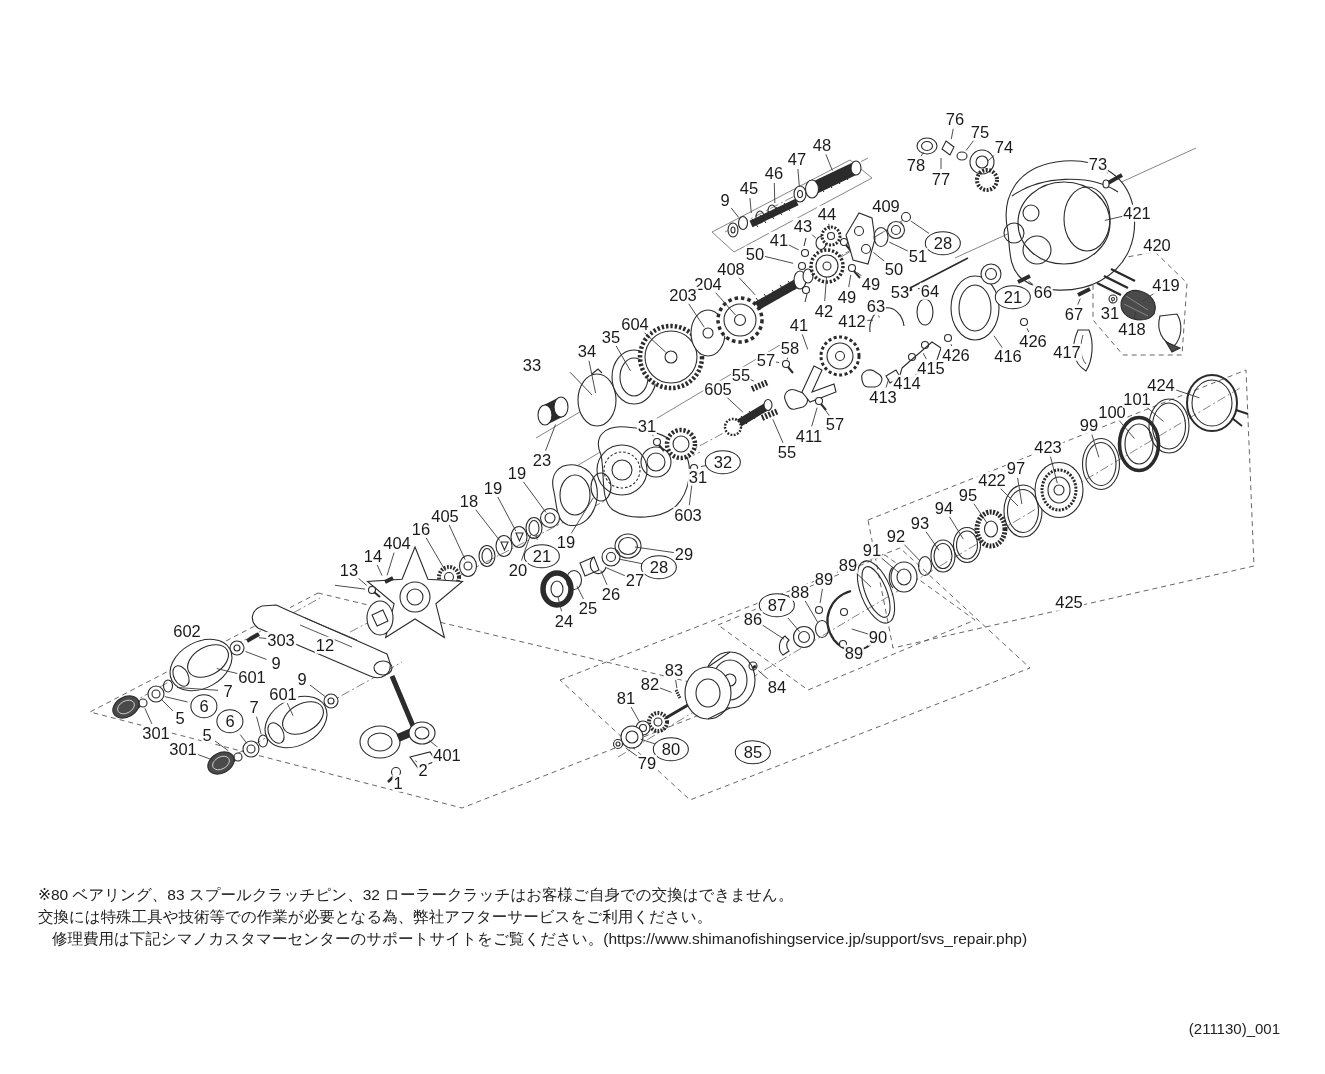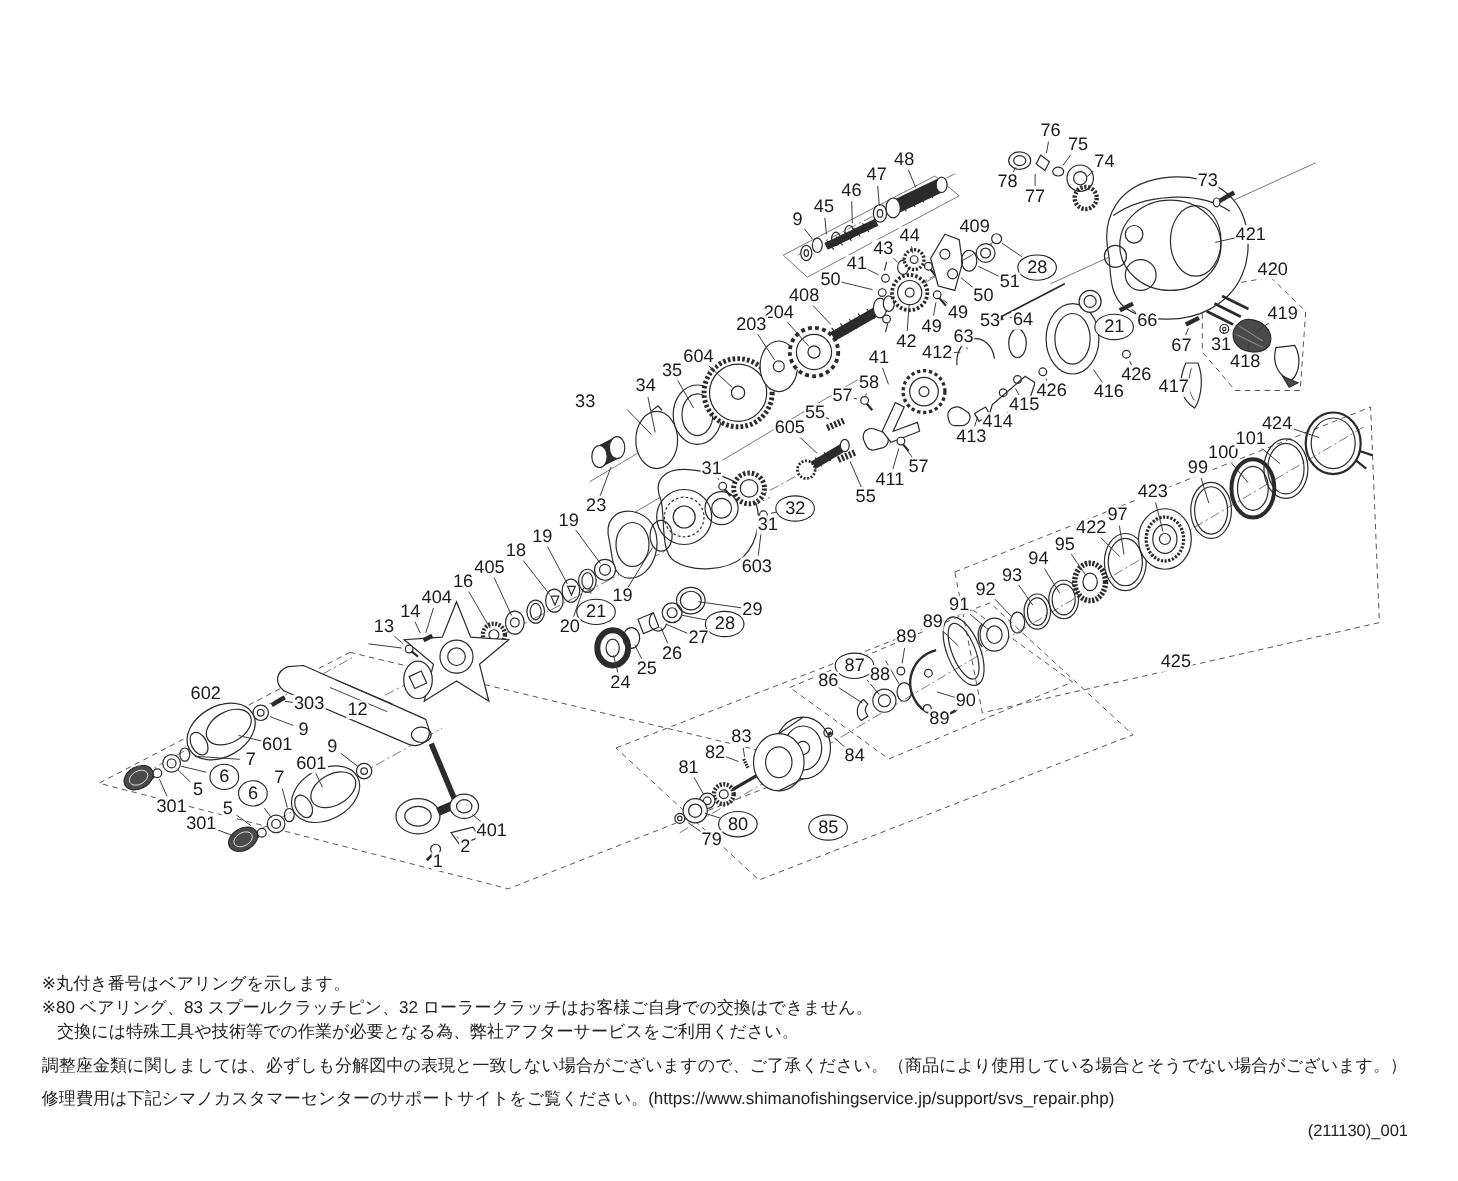--- a/index.html
+++ b/index.html
@@ -531,21 +531,21 @@
         <span class="part-label" style="left: 283px; top: 694px;">601</span>
         <span class="part-label" style="left: 302px; top: 679px;">9</span>
         <span class="part-label" style="left: 254px; top: 707px;">7</span>
         <span class="part-label circled" style="left: 230px; top: 721px;">6</span>
         <span class="part-label" style="left: 207px; top: 735px;">5</span>
         <span class="part-label" style="left: 183px; top: 749px;">301</span>
         <span class="part-label" style="left: 447px; top: 755px;">401</span>
         <span class="part-label" style="left: 423px; top: 770px;">2</span>
         <span class="part-label" style="left: 398px; top: 783px;">1</span>
         <span class="part-label circled" style="left: 777px; top: 605px;">87</span>
-        <span class="part-label" style="left: 800px; top: 592px; margin-top: 21px;">88</span>
+        <span class="part-label" style="left: 800px; top: 592px;">88</span>
         <span class="part-label" style="left: 753px; top: 619px;">86</span>
         <span class="part-label" style="left: 824px; top: 579px;">89</span>
         <span class="part-label" style="left: 848px; top: 565px;">89</span>
         <span class="part-label" style="left: 854px; top: 653px;">89</span>
         <span class="part-label" style="left: 878px; top: 637px;">90</span>
         <span class="part-label" style="left: 777px; top: 687px;">84</span>
         <span class="part-label" style="left: 674px; top: 670px;">83</span>
         <span class="part-label" style="left: 650px; top: 684px;">82</span>
         <span class="part-label" style="left: 626px; top: 698px;">81</span>
         <span class="part-label circled" style="left: 671px; top: 749px;">80</span>
@@ -561,20 +561,18 @@
         <span class="part-label" style="left: 1048px; top: 447px;">423</span>
         <span class="part-label" style="left: 1089px; top: 425px;">99</span>
         <span class="part-label" style="left: 1112px; top: 412px;">100</span>
         <span class="part-label" style="left: 1137px; top: 399px;">101</span>
         <span class="part-label" style="left: 1161px; top: 385px;">424</span>
         <span class="part-label" style="left: 1069px; top: 569px; margin-top: 33px;">425</span>
       </div>
   </div>
 
   <div id="notes">
-      <div class="note-line">※丸付き番号はベアリングを示します。</div>
       <div class="note-line">※80 ベアリング、83 スプールクラッチピン、32 ローラークラッチはお客様ご自身での交換はできません。</div>
       <div class="note-line">交換には特殊工具や技術等での作業が必要となる為、弊社アフターサービスをご利用ください。</div>
-      <div class="note-line">調整座金類に関しましては、必ずしも分解図中の表現と一致しない場合がございますので、ご了承ください。（商品により使用している場合とそうでない場合がございます。）</div>
       <div class="note-line">修理費用は下記シマノカスタマーセンターのサポートサイトをご覧ください。(https://www.shimanofishingservice.jp/support/svs_repair.php)</div>
     </div>
   <div class="docnum">(211130)_001</div>
 </div>
 
 </body></html>

